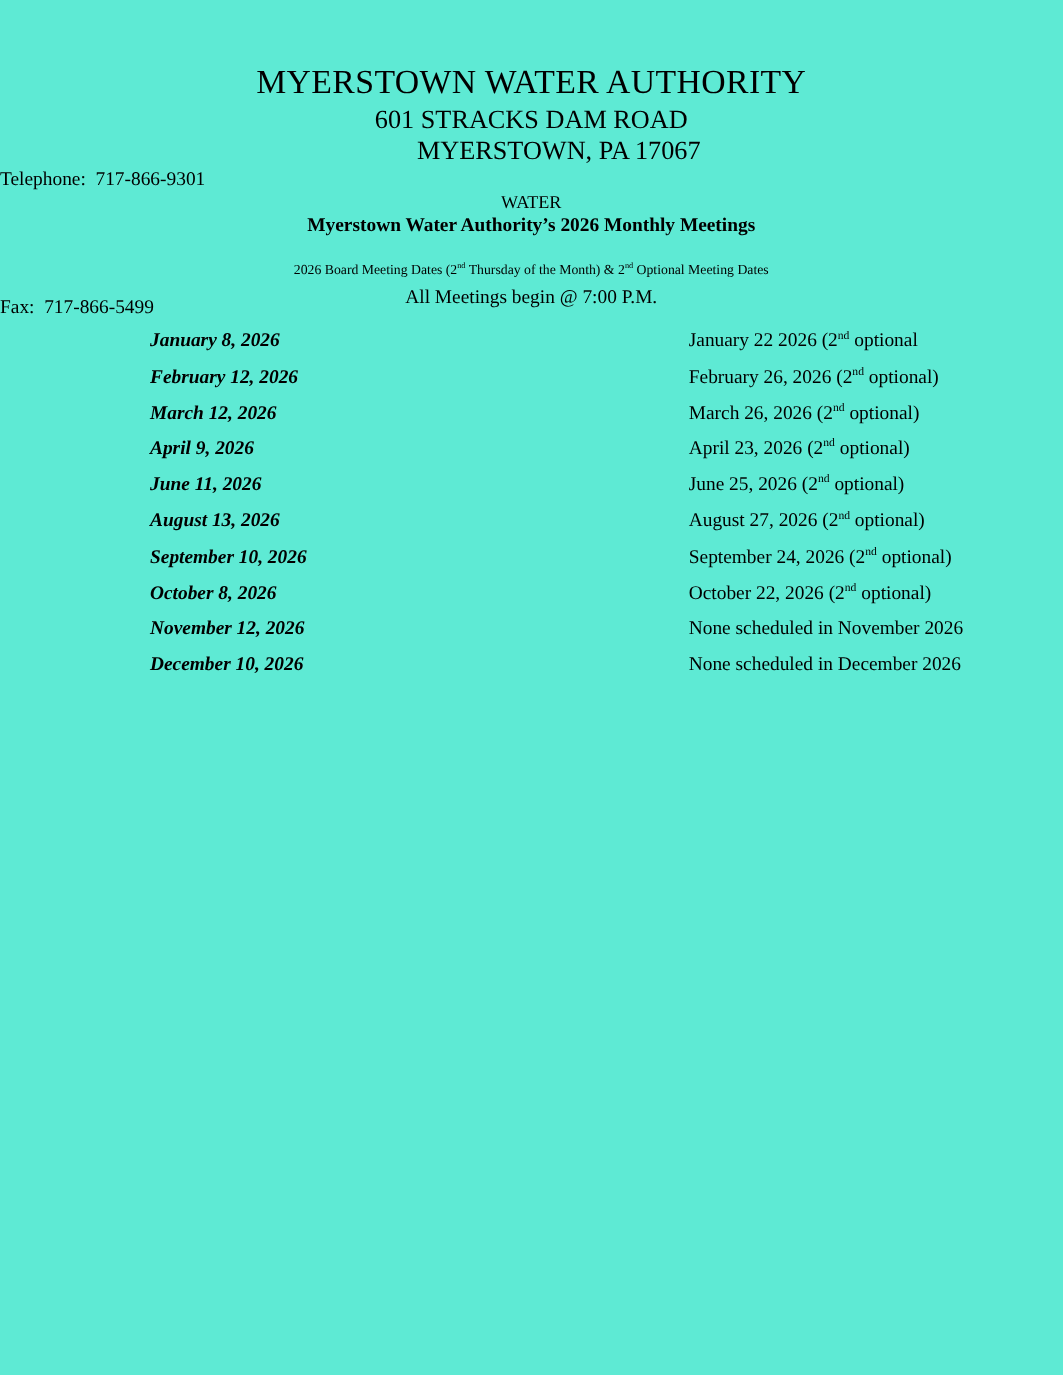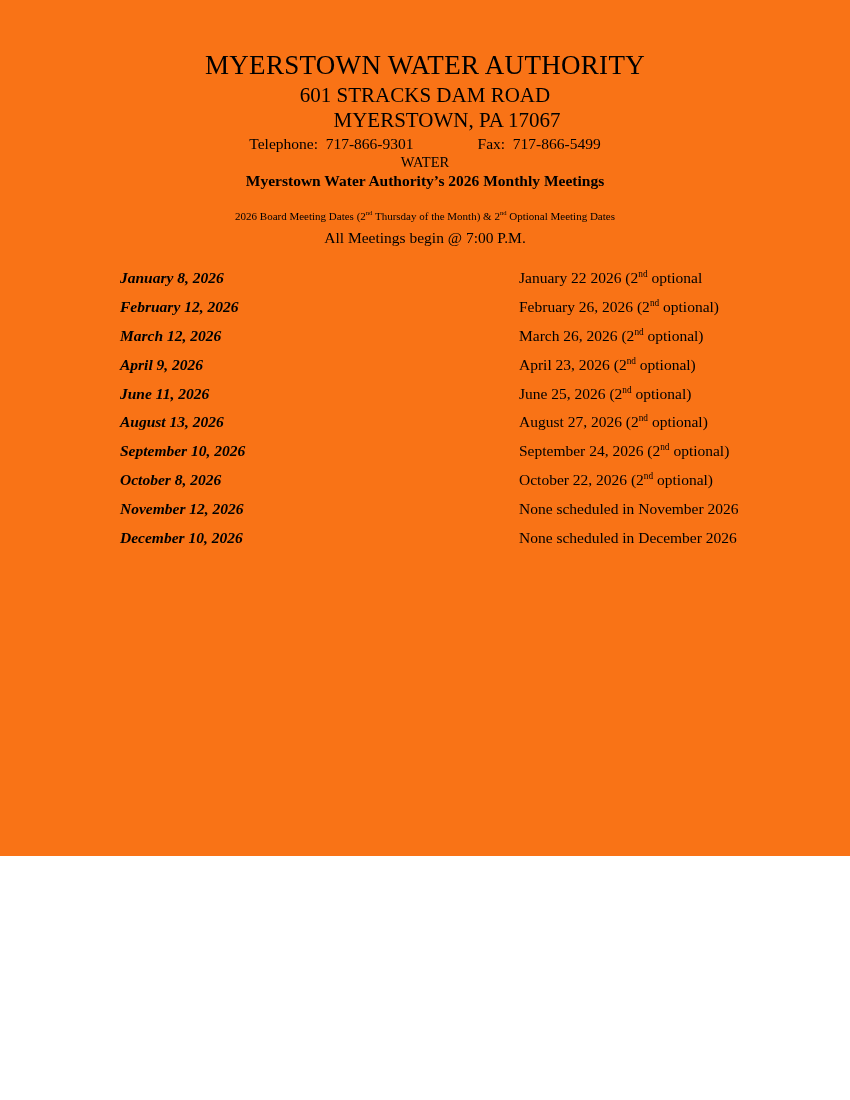--- a/index.html
+++ b/index.html
@@ -4,75 +4,77 @@
 <style>
   * { margin: 0; padding: 0; box-sizing: border-box; }
   html, body { background: #ffffff; }
   body {
     font-family: "Liberation Serif", "DejaVu Serif", serif;
     color: #000000;
   }
   .page {
     position: relative;
     width: 850px;
-    height: 856px;
+    height: 1100px;
     margin: 0 auto;
-    background: #f97316;
+    background: #5eead4;
     overflow: hidden;
   }
   .centered { position: absolute; left: 0; right: 0; text-align: center; }
 
   .doc-title {
     top: 50px;
     font-size: 27px;
     font-weight: normal;
     letter-spacing: 0.3px;
   }
   .addr-line1 { top: 83px; font-size: 21px; }
   .addr-line2 { top: 108px; font-size: 21px; margin-left: 44px; }
 
   .contact-line {
     position: absolute;
     top: 135px;
     left: 0; right: 0;
     display: flex;
     justify-content: center;
-    gap: 64px;
+    gap: 84px;
     font-size: 15.5px;
+    flex-direction: column;
   }
   .contact-line span { white-space: pre; }
 
   .notice-line { top: 154px; font-size: 14.5px; }
   .meetings-heading { top: 172px; font-size: 15.5px; font-weight: bold; }
 
   .intro-line1 { top: 210px; font-size: 11px; }
   .intro-line2 { top: 229px; font-size: 15.5px; }
 
   .meetings-table {
     position: absolute;
     top: 264px;
     left: 120px;
     right: 60px;
   }
   .meeting-row {
     display: flex;
     height: 28.8px;
-    align-items: center;
+    align-items: flex-start;
     font-size: 15.5px;
   }
   .board-date {
     width: 399px;
     flex: 0 0 399px;
     font-weight: bold;
     font-style: italic;
     white-space: pre;
   }
   .optional-date {
     flex: 1;
     white-space: pre;
+    margin-left: 32px;
   }
   sup {
     font-size: 0.6em;
     vertical-align: super;
     line-height: 0;
   }
 </style>
 </head>
 <body>
 

